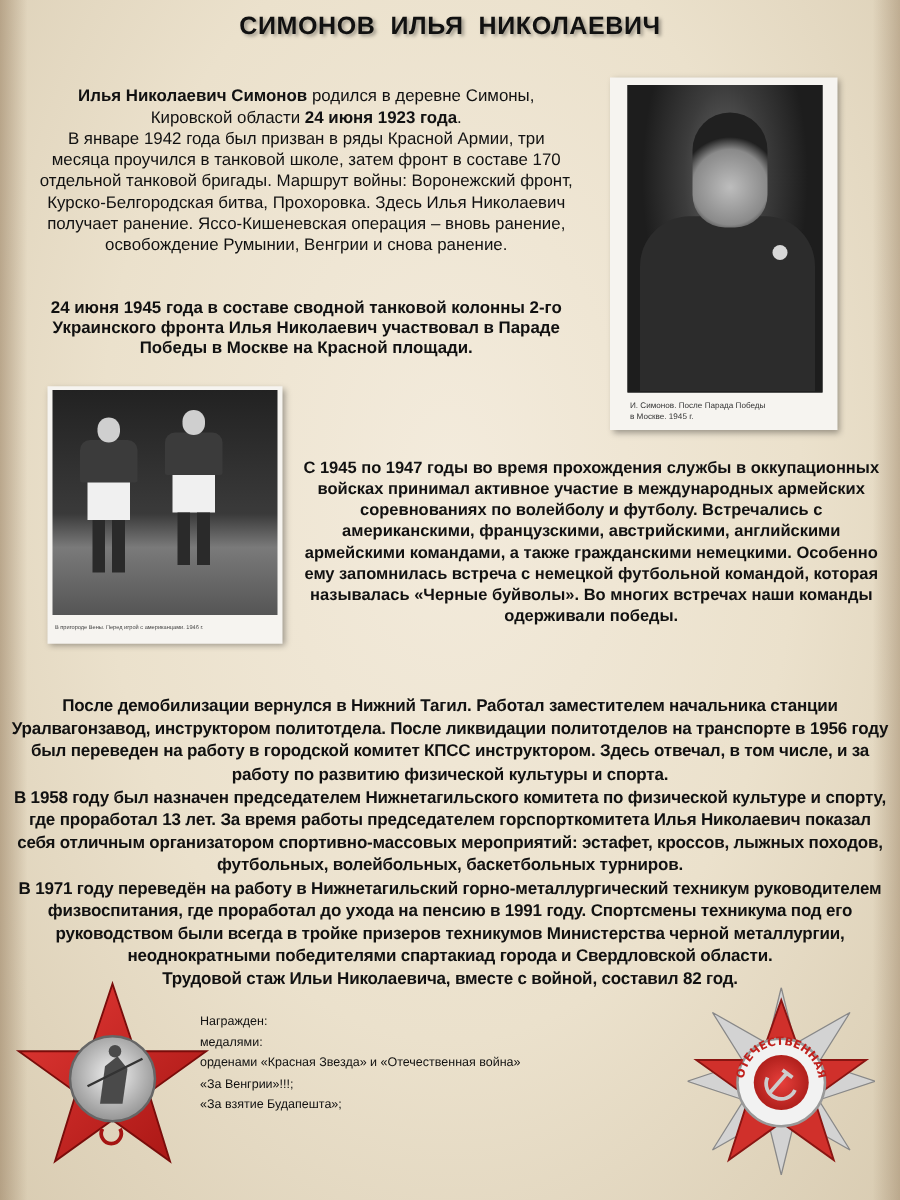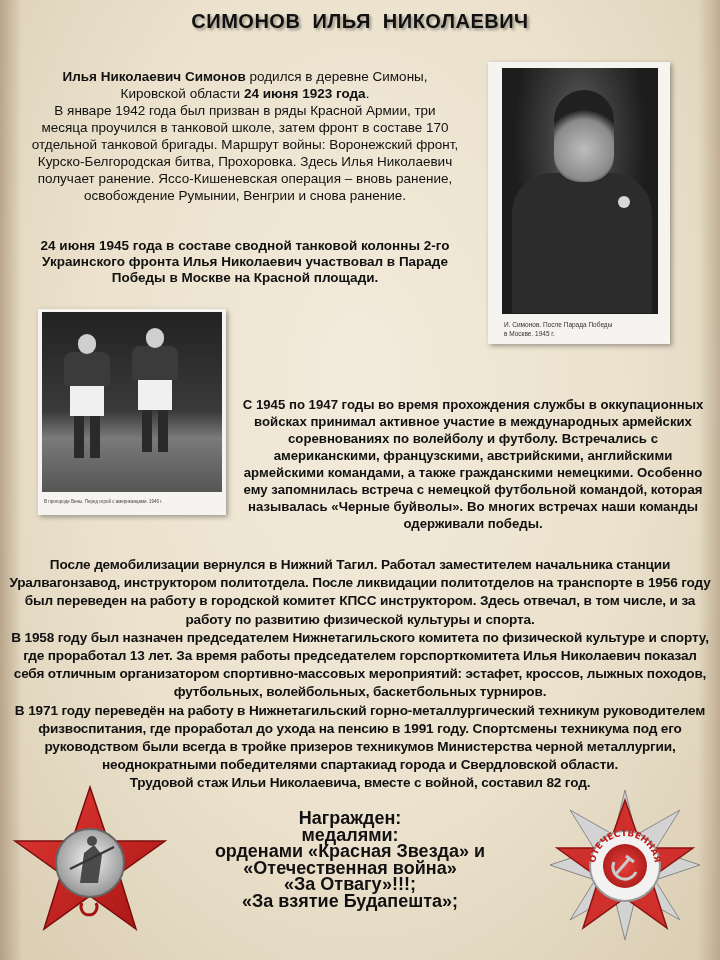--- a/index.html
+++ b/index.html
@@ -42,25 +42,25 @@
     .photo2 .img { position:absolute; left:4px; top:3px; width:180px; height:180px;
       background:linear-gradient(to bottom, #222 0%, #3a3a3a 55%, #7a7a7a 70%, #555 100%); }
     .player { position:absolute; width:46px; }
     .player .shirt { position:absolute; left:0; top:22px; width:46px; height:34px; background:#3b3b3b; border-radius:8px 8px 2px 2px; }
     .player .hd { position:absolute; left:14px; top:4px; width:18px; height:20px; border-radius:9px; background:#cfcfcf; }
     .player .shorts { position:absolute; left:6px; top:56px; width:34px; height:30px; background:#f0f0f0; }
     .player .legs { position:absolute; left:10px; top:86px; width:26px; height:42px;
       background:linear-gradient(to right, #2a2a2a 0 40%, transparent 40% 60%, #2a2a2a 60%); }
     .photo2 .cap { position:absolute; left:6px; top:190px; width:180px; font-size:4.5px; color:#444; }
     .p3 { position:absolute; left:238px; top:365px; width:470px; text-align:center;
-      font-size:13.2px; line-height:17px; font-weight:bold;margin-top:31px; }
+      font-size:13.2px; line-height:17px; font-weight:bold; }
     .p4 { position:absolute; left:8px; top:556px; width:704px; text-align:center;
       font-size:13.6px; line-height:18.2px; font-weight:bold; letter-spacing:-0.15px; }
-    .awards { position:absolute; left:160px; top:810px; width:380px; text-align:center;
-      font-size:18px; line-height:16.5px; font-weight:bold; }
+    .awards { position:absolute; left:160px; top:810px; width:380px; 
+      font-size:10px; line-height:16.5px; font-weight:normal; }
     .star1 { position:absolute; left:10px; top:783px; width:160px; height:160px; }
     .star2 { position:absolute; left:550px; top:790px; width:150px; height:150px; }
   </style>
 </head>
 <body>
 
 <div class="edge-l"></div>
 <div class="edge-r"></div>
 
 <div class="title">СИМОНОВ  ИЛЬЯ  НИКОЛАЕВИЧ</div>
@@ -108,21 +108,21 @@
   <div>После демобилизации вернулся в Нижний Тагил. Работал заместителем начальника станции Уралвагонзавод, инструктором  политотдела. После ликвидации политотделов на транспорте в 1956 году был переведен на работу в городской комитет КПСС инструктором. Здесь отвечал, в том числе, и за работу по развитию физической культуры и спорта.</div>
   <div>В 1958 году был назначен председателем Нижнетагильского комитета по физической культуре и спорту,  где проработал 13 лет. За время работы председателем горспорткомитета  Илья Николаевич показал себя отличным организатором спортивно-массовых мероприятий: эстафет, кроссов, лыжных походов, футбольных, волейбольных, баскетбольных турниров.</div>
   <div>В 1971 году переведён на работу в Нижнетагильский горно-металлургический техникум руководителем физвоспитания, где проработал до ухода на пенсию в 1991 году. Спортсмены техникума под его руководством были всегда в тройке призеров техникумов Министерства черной металлургии, неоднократными победителями спартакиад города и Свердловской области.</div>
   <div>Трудовой стаж  Ильи Николаевича, вместе с войной, составил 82 год.</div>
 </div>
 
 <div class="awards">
   <div>Награжден:</div>
   <div>медалями:</div>
   <div>орденами «Красная Звезда» и «Отечественная война»</div>
-  <div>«За Отвагу»!!!;</div>
+  <div>«За Венгрии»!!!;</div>
   <div>«За взятие Будапешта»;</div>
 </div>
 
 <svg class="star1" viewBox="0 0 160 160">
   <defs>
     <linearGradient id="rs" x1="0" y1="0" x2="1" y2="1">
       <stop offset="0" stop-color="#e43a36"></stop>
         <stop offset="1" stop-color="#a51412"></stop>
     </linearGradient>
     <radialGradient id="sv" cx="0.5" cy="0.45" r="0.6">

